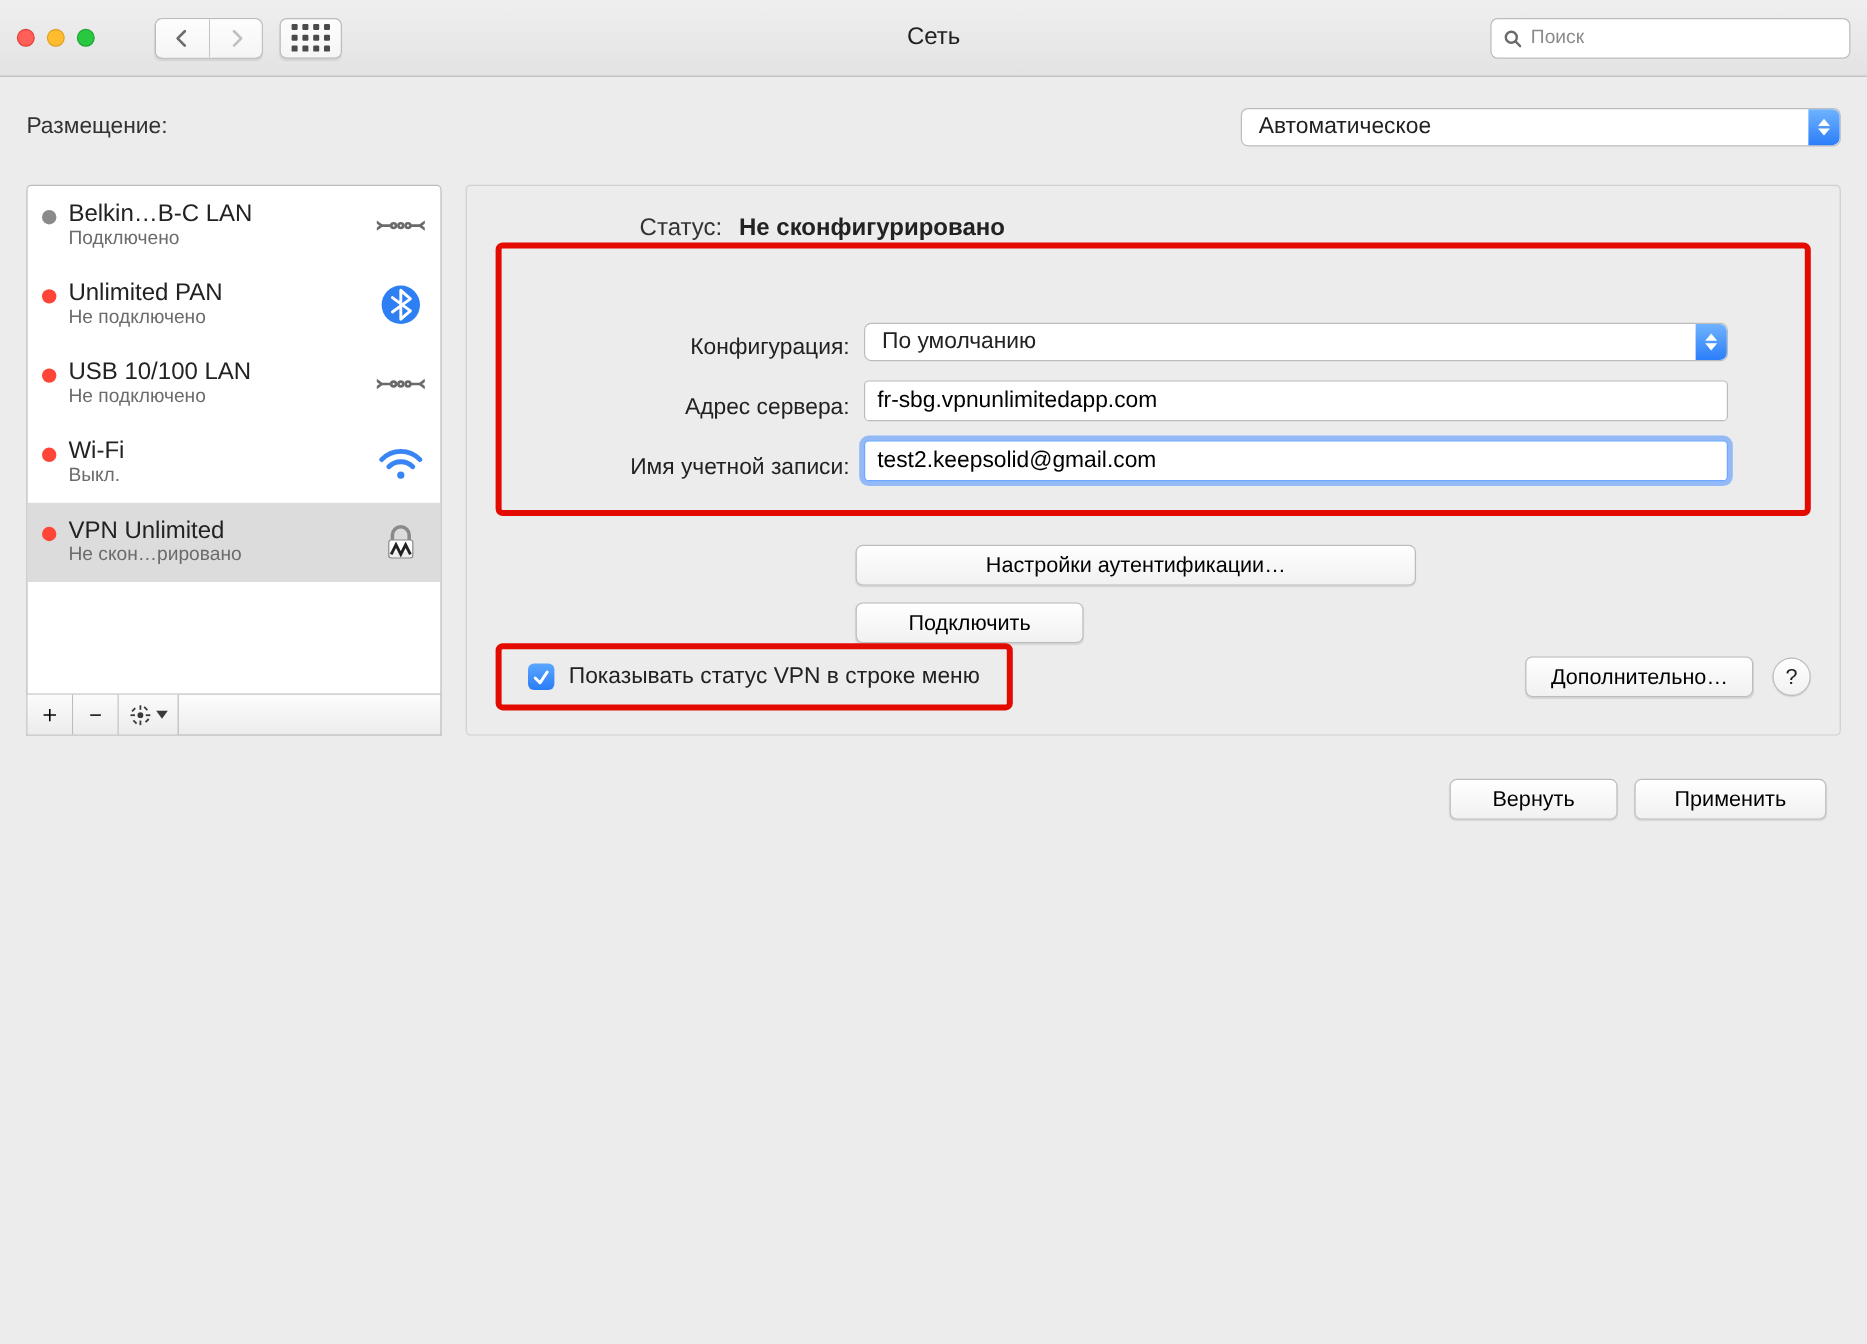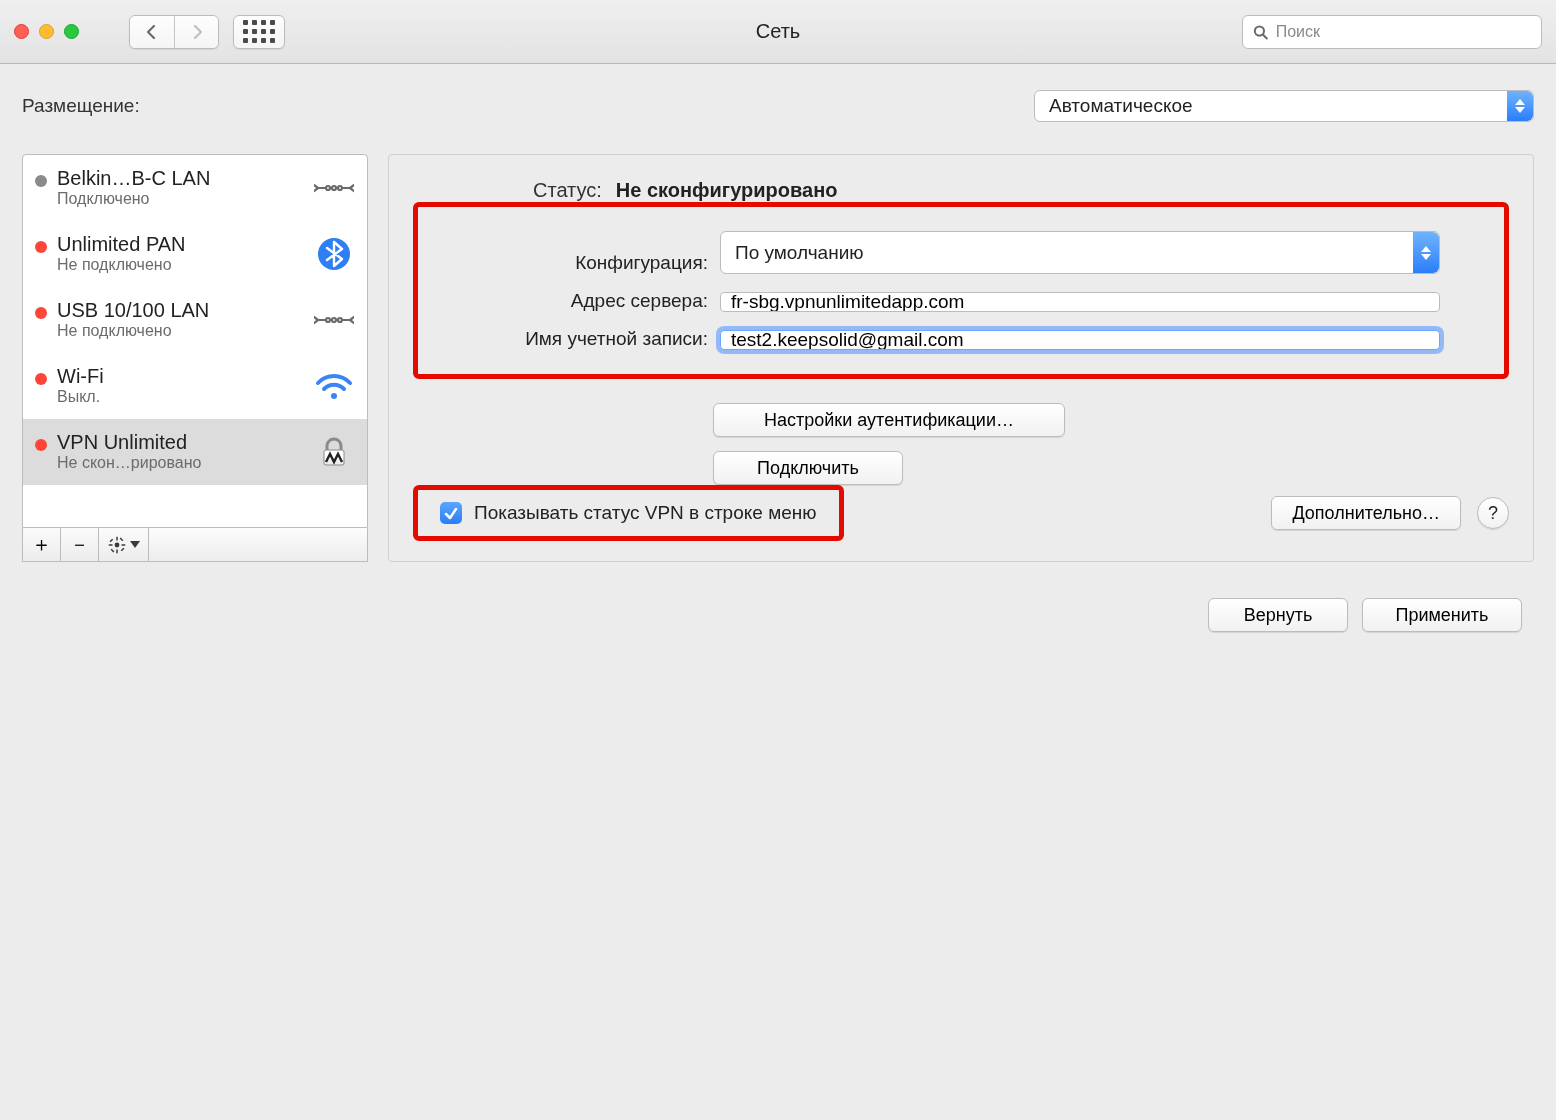--- a/index.html
+++ b/index.html
@@ -79,23 +79,23 @@
   
   .main { flex:1; background:#ececec; border:1px solid #cfcfcf; border-radius:4px; padding:24px 24px 20px; position:relative; display:flex; flex-direction:column;}
   .status-row { display:flex; gap:14px; font-size:20px; margin-left: 120px; }
   .status-row .lab{ color:#333;}
   .status-row .val{ font-weight:700;}
 
   .hl-box { border:5px solid #e30b00; border-radius:6px; padding:24px 20px 24px 20px; margin-bottom:24px;}
   .form-row{ display:flex; align-items:flex-end; gap:12px; margin-bottom:16px;}
   .form-row:last-child{ margin-bottom:0;}
   .form-row .flabel{ width:270px; text-align:right; font-size:19px;}
-  .mac-input{ flex:1; max-width:720px; height:20px; border:1px solid #bcbcbc; border-radius:4px; background:#fff; padding:0 10px; font-size:19px; outline:none;}
+  .mac-input{ flex:1; max-width:720px; height:34px; border:1px solid #bcbcbc; border-radius:4px; background:#fff; padding:0 10px; font-size:19px; outline:none;}
   .mac-input.focused{ box-shadow:0 0 0 4px rgba(88,154,255,0.6); border-color:#6ea7ff;}
-  .mac-select.small{ min-width:0; flex:1; max-width:720px; height:43px;}
+  .mac-select.small{ min-width:0; flex:1; max-width:720px; height:32px;margin-top:38px;}
 
   .btn-col{ display:flex; flex-direction:column; gap:14px; margin-left: 300px;}
   .mac-btn{ height:34px; padding:0 20px; border:1px solid #bcbcbc; border-radius:6px; background:linear-gradient(#ffffff,#f1f1f1); font-size:18px; box-shadow:0 1px 1px rgba(0,0,0,.1); cursor:default; display:inline-flex; align-items:center; justify-content:center;}
 
   .main-spacer{ flex:1; }
   .bottom-row{ display:flex; align-items:center; gap:16px;}
   .hl-check{ border:5px solid #e30b00; border-radius:6px; padding:12px 22px; display:flex; align-items:center; gap:12px; font-size:19px;}
   .mac-check{ width:22px;height:22px; border-radius:5px; background:linear-gradient(#5aa6ff,#2a7df6); display:flex; align-items:center; justify-content:center; color:#fff; font-weight:bold;}
   .help-btn{ width:32px; height:32px; border-radius:50%; border:1px solid #bcbcbc; background:linear-gradient(#ffffff,#f1f1f1); font-size:18px; display:flex; align-items:center; justify-content:center; box-shadow:0 1px 1px rgba(0,0,0,.1);}
 
@@ -309,21 +309,21 @@
           <div class="flabel">Адрес сервера:</div>
           <input class="mac-input" value="fr-sbg.vpnunlimitedapp.com" style="">
         </div>
         <div class="form-row">
           <div class="flabel">Имя учетной записи:</div>
           <input class="mac-input focused" value="test2.keepsolid@gmail.com" style="">
         </div>
       </div>
 
       <div class="btn-col">
-        <button class="mac-btn" style="width:352px;">Настройки аутентификации…</button>
+        <button class="mac-btn" style="width:467px;">Настройки аутентификации…</button>
         <button class="mac-btn" style="width:190px;">Подключить</button>
       </div>
 
       <div class="main-spacer"></div>
 
       <div class="bottom-row">
         <div class="hl-check">
           <div class="mac-check">
             <svg width="14" height="14" viewBox="0 0 14 14">
                 <polyline points="2,8 6,12 12,3" stroke="#fff" stroke-width="2.5" fill="none" stroke-linecap="round" stroke-linejoin="round"></polyline>

